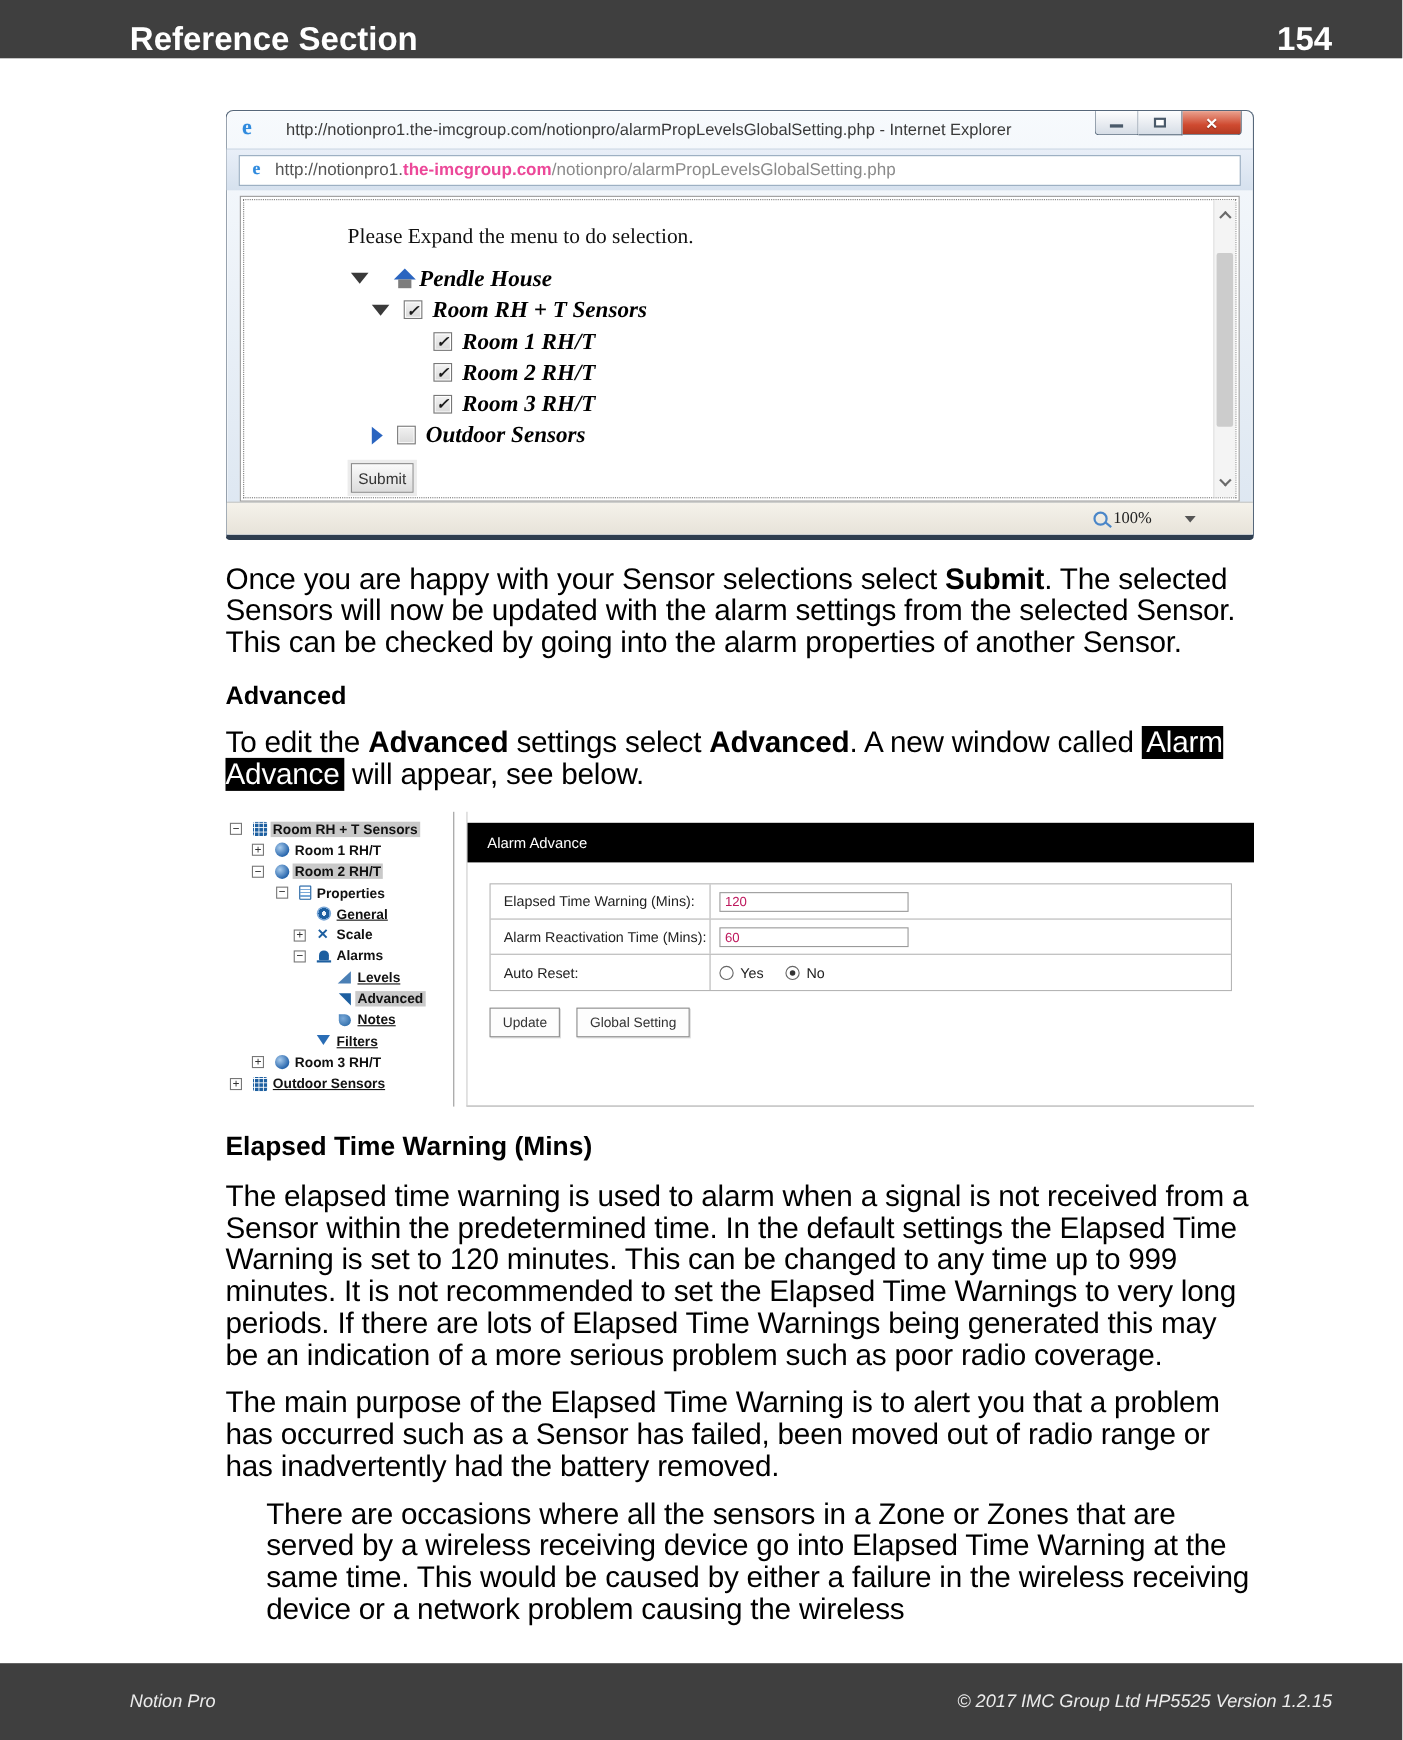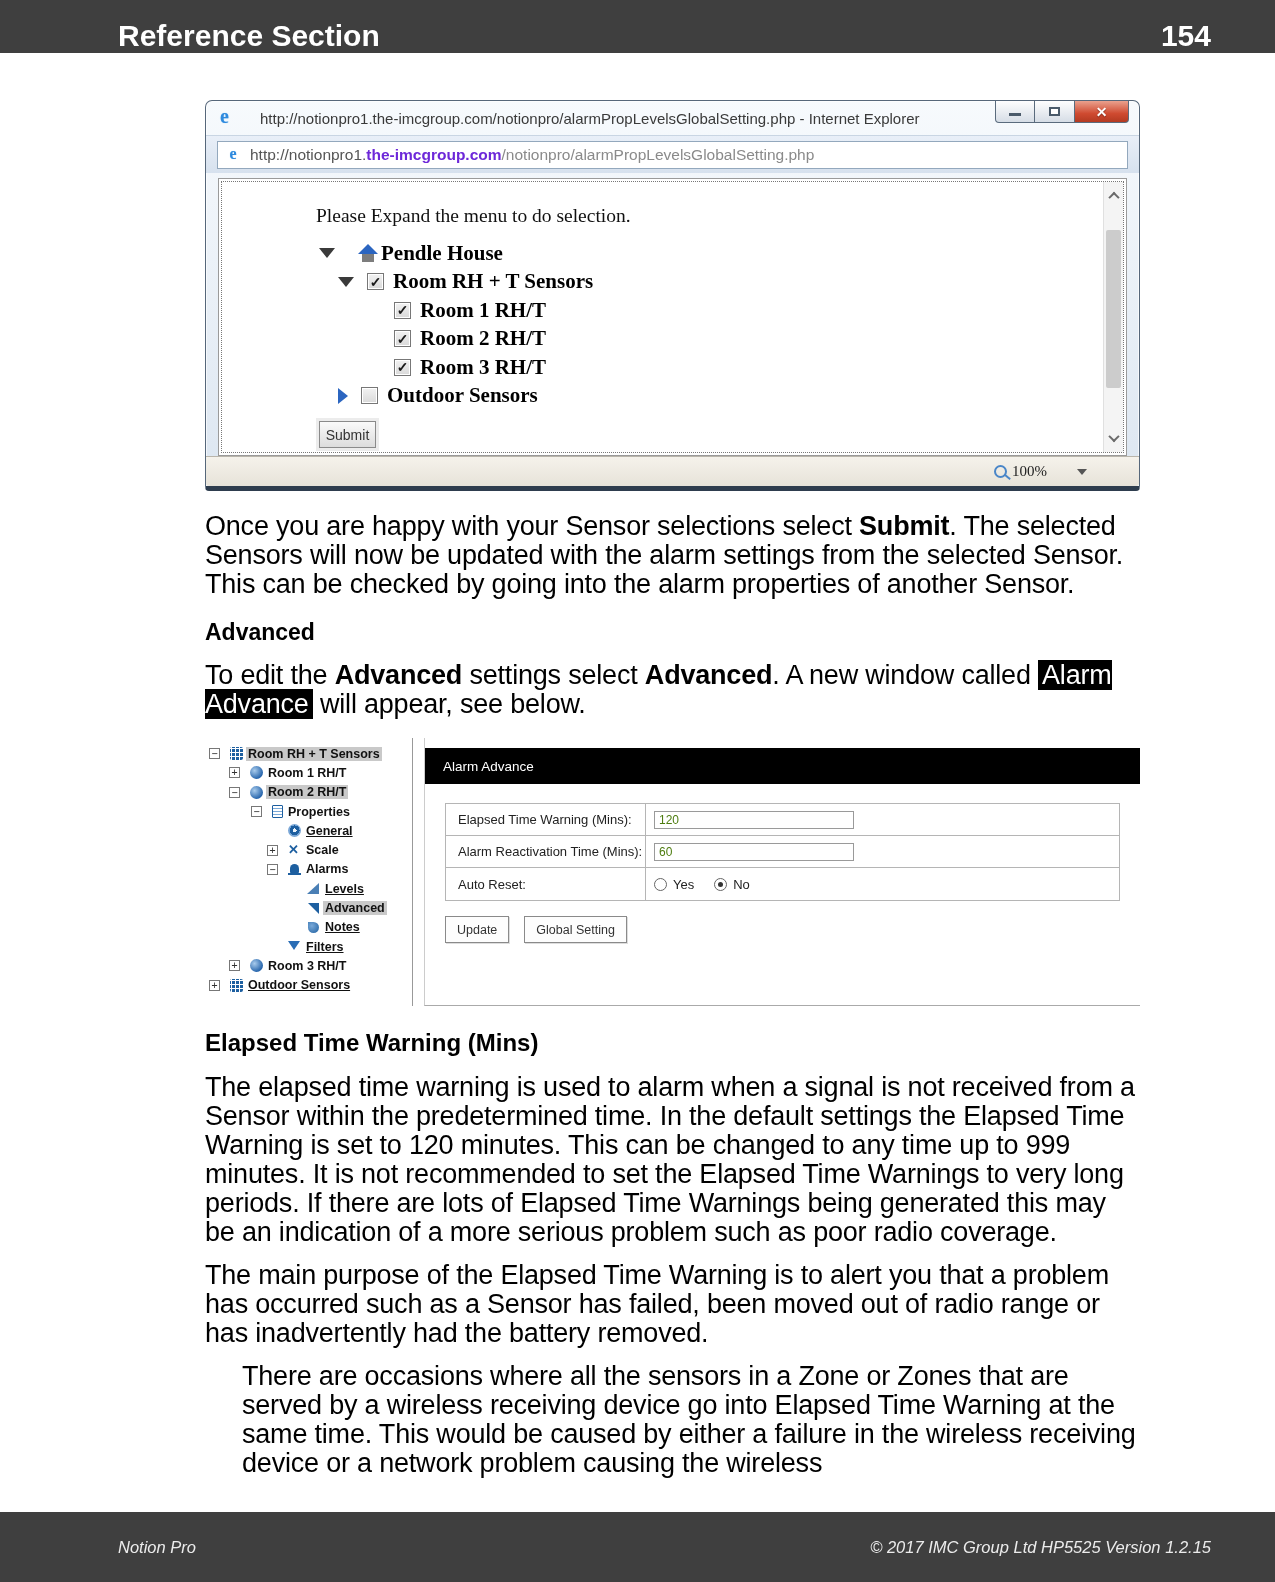--- a/index.html
+++ b/index.html
@@ -70,35 +70,35 @@
   .bw-addressrow {
     height:38px; background:linear-gradient(#e9eff8,#d6e1ee);
     border-top:1px solid #c9d5e3; display:flex; align-items:center; padding:0 11px;
   }
   .addr-box {
     flex:1; height:28px; background:#fff; border:1px solid #93a8bd;
     display:flex; align-items:center; padding:0 8px; font-size:15.5px; overflow:hidden; white-space:nowrap;
   }
   .addr-box .ie-icon { transform:scale(.8); margin-right:4px; }
   .addr-pre { color:#555; }
-  .addr-bold { color:#6d28d9; font-weight:bold; }
+  .addr-bold { color:#ec4899; font-weight:bold; }
   .addr-path { color:#8a8a8a; }
 
   .bw-content {
     position:relative; margin:5px 12px 0 12px; height:278px;
     background:#fff; border:1px solid #9a9a9a;
   }
   .bw-content::before {
     content:""; position:absolute; inset:2px; border:1px dotted #777; pointer-events:none;
   }
   .bw-prompt {
     position:absolute; top:26px; left:97px;
     font-family:"Liberation Serif", serif; font-size:19.5px; color:#111;
   }
-  .btree { position:absolute; top:60px; left:0; right:26px; }
+  .btree { position:absolute; top:60px; left:0; right:26px;font-style:italic; }
   .btree-row { display:flex; align-items:center; height:28.5px; }
   .btree-row.lvl0 { padding-left:100px; }
   .btree-row.lvl1 { padding-left:119px; }
   .btree-row.lvl2 { padding-left:175px; }
   .exp { display:inline-block; width:0; height:0; flex:0 0 auto; }
   .exp.down { border-left:8px solid transparent; border-right:8px solid transparent; border-top:10px solid #3a3a3a; margin-right:13px; }
   .lvl0 .exp.down { margin-right:22px; }
   .exp.right { border-top:8px solid transparent; border-bottom:8px solid transparent; border-left:10px solid #2b65c0; margin-right:13px; }
   .ic-house { width:22px; height:19px; position:relative; margin-right:2px; flex:0 0 auto; }
   .ic-house::before { content:""; position:absolute; left:1px; top:0; border-left:10px solid transparent; border-right:10px solid transparent; border-bottom:10px solid #2b65c0; }
@@ -161,21 +161,21 @@
   .ic-note::before { content:""; position:absolute; left:1px; top:1px; width:11px; height:11px; background:radial-gradient(circle at 35% 35%, #7aa9d8, #1d5fa0); border-radius:0 50% 50% 50%; }
   .ic-funnel::before { content:""; position:absolute; left:0; top:1px; border-left:6px solid transparent; border-right:6px solid transparent; border-top:9px solid #2a6db5; }
 
   .dialog-pane { flex:1; margin-left:11px; border-left:1px solid #ccc; border-bottom:1px solid #aaa; position:relative; }
   .dlg-header { margin-top:10px; height:36px; background:#000; color:#fff; display:flex; align-items:center; padding-left:18px; font-size:13.5px; }
   .dlg-table { margin:19px 0 0 20px; width:675px; border:1px solid #b5b5b5; }
   .dlg-row { display:flex; align-items:stretch; height:32px; border-bottom:1px solid #b5b5b5; }
   .dlg-row:last-child { border-bottom:none; }
   .dlg-label { width:200px; flex:0 0 auto; border-right:1px solid #b5b5b5; display:flex; align-items:center; padding-left:12px; font-size:13px; color:#222; }
   .dlg-value { flex:1; display:flex; align-items:center; padding-left:8px; }
-  .dlg-input { width:200px; height:18px; border:1px solid #9a9a9a; font:12px "Liberation Sans", sans-serif; padding:0 4px; color:#4d7c0f; }
+  .dlg-input { width:172px; height:18px; border:1px solid #9a9a9a; font:12px "Liberation Sans", sans-serif; padding:0 4px; color:#be185d; }
   .radio-group { display:flex; align-items:center; margin-right:20px; }
   .radio { width:13px; height:13px; border:1px solid #666; border-radius:50%; background:#fff; position:relative; margin-right:6px; flex:0 0 auto; }
   .radio.sel::after { content:""; position:absolute; inset:3px; background:#333; border-radius:50%; }
   .radio-label { font-size:13px; color:#222; }
   .dlg-btns { margin:15px 0 0 20px; display:flex; gap:15px; }
   .dlg-btn {
     height:27px; padding:0 11px; background:#fdfdfd; border:1px solid #8a8a8a;
     box-shadow:1px 1px 0 #ddd; font:12.5px "Liberation Sans", sans-serif; color:#333;
     display:flex; align-items:center;
   }

